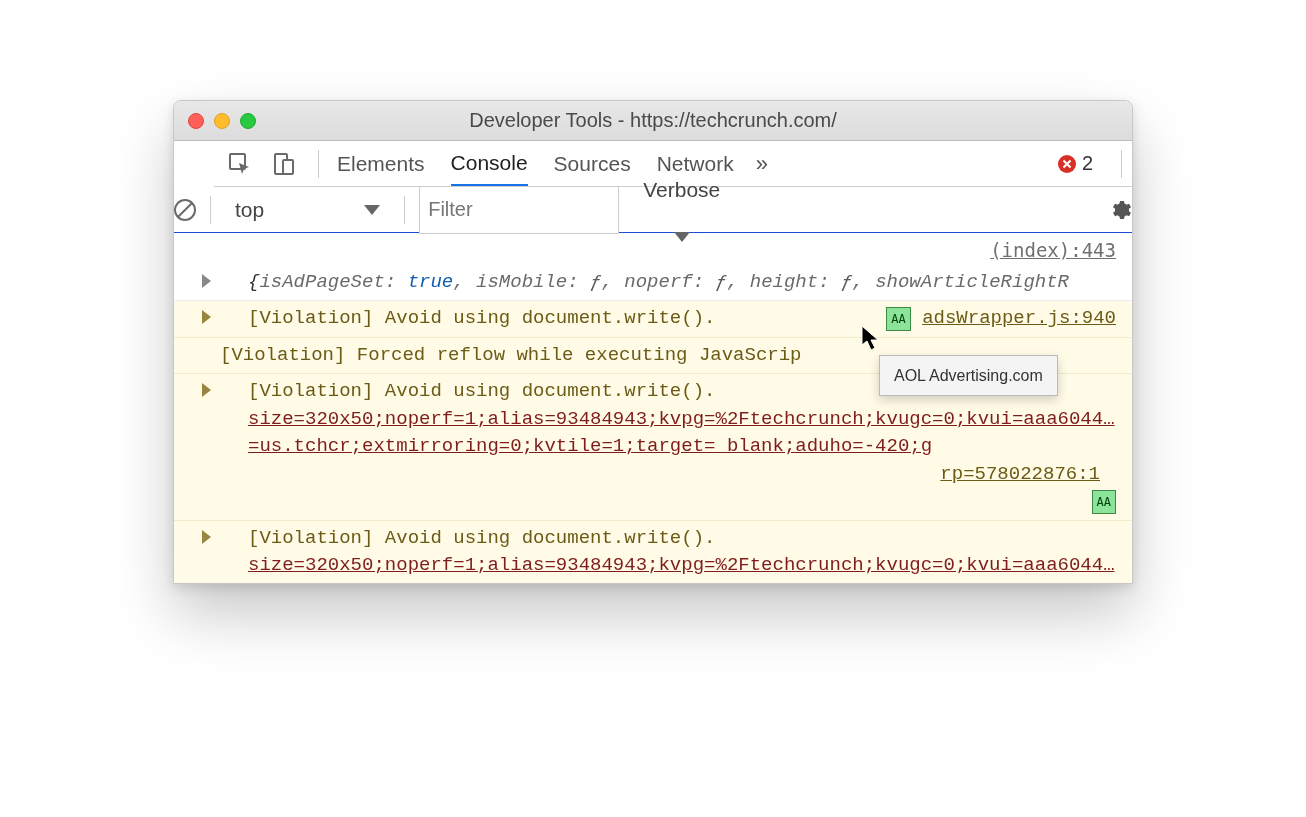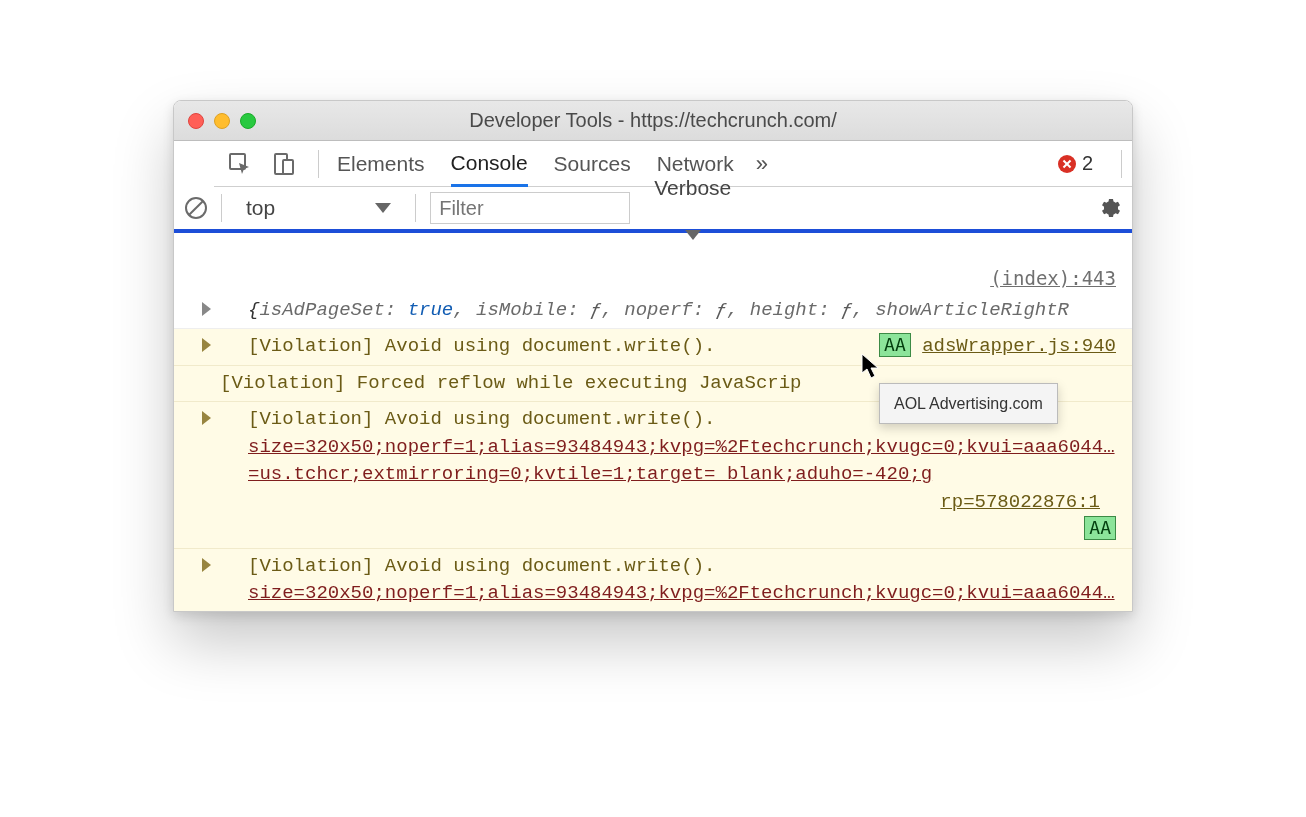--- a/index.html
+++ b/index.html
@@ -66,42 +66,41 @@
     content:""; position:absolute; left:50%; top:50%; width:10px; height:2px; background:#fff; transform-origin:center;
   }
   .erricon::before{ transform:translate(-50%,-50%) rotate(45deg);}
   .erricon::after{ transform:translate(-50%,-50%) rotate(-45deg);}
   .tabbar .vline { width:1px; height:28px; background:#ccc; margin-left:8px;}
   
   .filterbar {
     height: 46px;
     display:flex;
     align-items:center;
-    border-bottom:4px solid #1d4ed8;
-    padding:0 11px;
+    border-bottom:1px solid #1d4ed8;
+    padding:0 0;
     gap:14px;
     font-size:21px;
     color:#444;
   }
   .clearicon { width:22px; height:22px; border:2px solid #6b6b6b; border-radius:50%; position:relative; cursor:pointer;}
   .clearicon::after{content:""; position:absolute; left:50%; top:50%; width:20px; height:2px; background:#6b6b6b; transform:translate(-50%,-50%) rotate(-45deg);}
   .ctxselect { display:flex; align-items:center; gap:100px; padding:0 10px; height:32px; cursor:pointer;}
   .caret { width:0;height:0;border-left:8px solid transparent;border-right:8px solid transparent;border-top:10px solid #666;}
-  .filterinput { width:200px; height:32px; border:1px solid #ccc; font-size:20px; padding:0 8px; color:#888;}
+  .filterinput { width:200px; height:48px; border:1px solid #ccc; font-size:20px; padding:0 8px; color:#888;}
   .levelselect { display:flex; align-items:center; gap:30px; padding-left:10px; cursor:pointer;flex-direction:column;}
   .gear { margin-left:auto; font-size:24px; color:#555; cursor:pointer;}
   
   .consolebody {
     font-family: Menlo, Consolas, "Courier New", monospace;
     font-size: 19px;
     line-height: 1.45;
     height: 350px;
     overflow: hidden;
     position: relative;
-    margin-top: 28px;
   }
   .row {
     padding: 4px 16px 4px 28px;
     border-bottom: 1px solid #eee;
     position: relative;
     word-break: break-all;
   }
   .row.warn { background:#fffbe6; color:#6b5b16; border-bottom:1px solid #f1eacb;}
   .sourcelink { text-align:right; color:#707070; text-decoration:underline; padding:4px 16px 0 0; font-family:Menlo,Consolas,monospace; font-size:19px;}
   .objrow { padding:4px 16px 4px 28px; color:#333; border-bottom:1px solid #eee; font-style:italic; position:relative;}
@@ -112,21 +111,21 @@
   .k-true{color:#125db3; font-style:italic;}
   .k-f{color:#5a5a5a; font-style:italic;}
   .badge {
     display:inline-block;
     background:#8ce49a;
     color:#04400f;
     font-style:normal;
     padding:0 4px;
     border:1px solid #3c8a45;
     font-family:Menlo,Consolas,monospace;
-    font-size:18px;
+    font-size:12px;
     line-height:22px;
   }
   .srclink { text-decoration:underline; cursor:pointer;}
   .sublink { text-decoration:underline; color:#7f1d1d; display:block; padding-left:46px;}
   .rightalign { text-align:right; padding-right:16px; text-decoration:underline; color:#6b5b16;}
   
   .tooltip {
     position:absolute;
     top:122px; left:705px;
     background:#f4f4f4;

